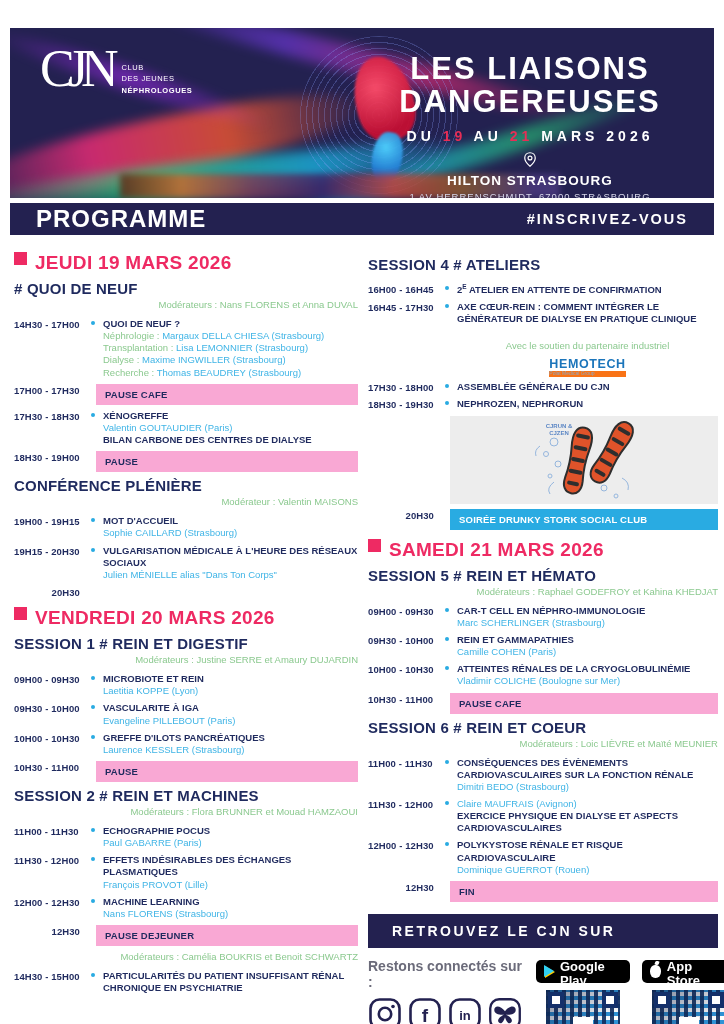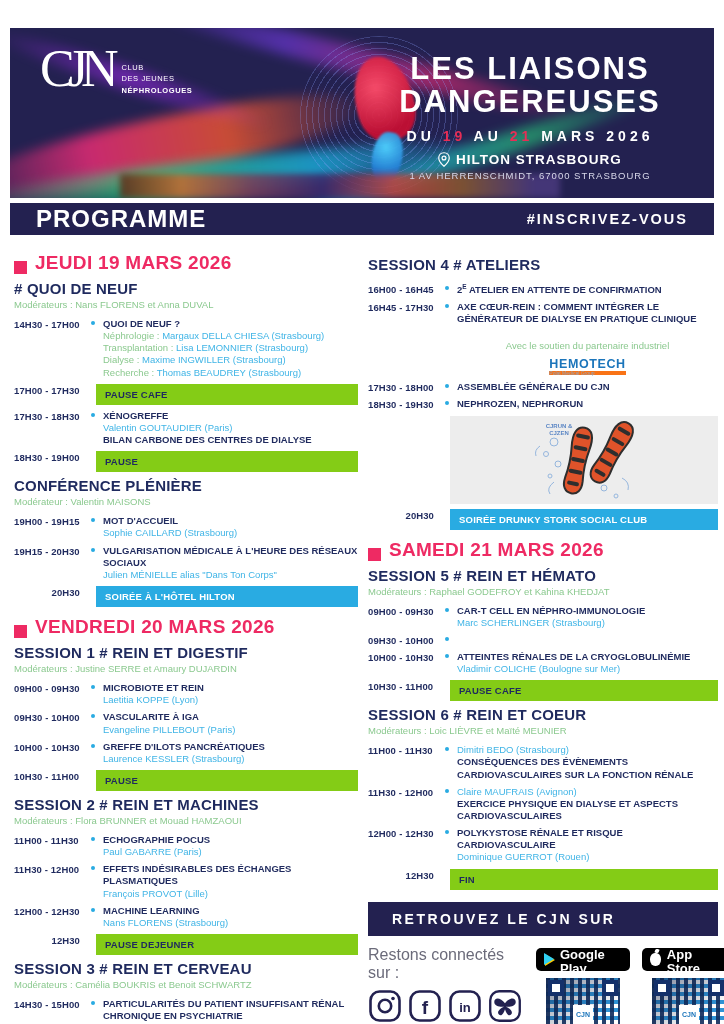--- a/index.html
+++ b/index.html
@@ -36,72 +36,72 @@
   .logo-letters{font-family:"Liberation Serif",serif;font-size:52px;line-height:.9;
                 letter-spacing:-7px;font-weight:400;}
   .logo-club{font-size:7.5px;letter-spacing:.6px;line-height:1.5;margin-top:18px;}
   .logo-club .l3{font-weight:700;}
 
   .title-block{position:absolute;right:14px;top:24px;width:340px;text-align:center;color:#fff;}
   .title{font-size:31px;font-weight:700;letter-spacing:2px;line-height:1.08;}
   .date-line{margin-top:9px;font-size:14px;font-weight:700;letter-spacing:4px;}
   .date-line .red{color:#e62e56;}
   .venue-line{margin-top:8px;font-size:13.5px;font-weight:700;letter-spacing:1px;
-              display:flex;align-items:center;justify-content:center;gap:6px;}
+              display:flex;align-items:center;justify-content:center;gap:6px;flex-direction:column;}
   .address{margin-top:3px;font-size:9.5px;letter-spacing:1px;color:#d8d8ea;}
 
   
   .progbar{position:absolute;left:10px;top:203px;width:704px;height:27px;background:#232150;
            display:flex;align-items:center;justify-content:space-between;padding:16px 26px;box-sizing:border-box;}
   .prog-left{color:#fff;font-size:24px;font-weight:700;letter-spacing:1px;}
   .prog-right{color:#fff;font-size:14.5px;font-weight:700;letter-spacing:2px;}
 
   
   .col{position:absolute;top:252px;}
   #col-left{left:14px;width:344px;}
   #col-right{left:368px;width:350px;}
 
-  .day{display:flex;align-items:flex-end;gap:8px;color:#EE2A63;font-size:19px;font-weight:700;
+  .day{display:flex;align-items:flex-start;gap:8px;color:#EE2A63;font-size:19px;font-weight:700;
        letter-spacing:.3px;margin:9px 0 6px;}
   .col > .day:first-child{margin-top:0;}
   .sq{width:13px;height:13px;background:#EE2A63;flex:none;}
   .sec{color:#1F2A5E;font-size:15px;font-weight:700;letter-spacing:.2px;margin:4px 0 2px;}
   .sec.nomods{margin-bottom:10px;}
-  .mods{color:#8BC98F;font-size:9.5px;margin:0 0 8px;}
+  .mods{color:#8BC98F;font-size:9.5px;margin:0 0 8px;text-align:right;}
 
   .row{display:flex;align-items:flex-start;margin-bottom:5px;}
   .time{flex:0 0 76px;font-size:9.5px;font-weight:700;color:#1F2A5E;padding-top:1px;letter-spacing:.1px;}
   .time.single{text-align:right;padding-right:10px;box-sizing:border-box;}
   .bullet{flex:0 0 13px;padding-top:3px;}
   .bullet i{display:block;width:4px;height:4px;border-radius:50%;background:#29ABE2;margin-left:1px;}
   .content{flex:1;min-width:0;}
   .line{font-size:9.5px;line-height:1.28;}
   .s-title{color:#1F2A5E;font-weight:700;}
   .s-sup{color:#1F2A5E;font-weight:700;font-size:6.5px;vertical-align:super;}
   .s-blue{color:#3FB4E6;}
   .s-green{color:#8BC98F;margin-top:14px;}
   .partnerline{display:flex;align-items:center;gap:6px;white-space:nowrap;flex-direction:column;}
   .hemotech{display:inline-block;line-height:1;}
-  .hemotech b{color:#1B75BB;font-size:12.5px;letter-spacing:.6px;border-bottom:4px solid #f97316;}
+  .hemotech b{color:#1B75BB;font-size:12.5px;letter-spacing:.6px;border-bottom:6px solid #f97316;}
   .hemotech small{display:block;font-size:5px;color:#8fa6c0;margin-top:1px;}
 
-  .bar{flex:1;margin-left:6px;background:#84cc16;color:#1F2A5E;font-weight:700;font-size:9.5px;
+  .bar{flex:1;margin-left:6px;background:#f9a8d4;color:#1F2A5E;font-weight:700;font-size:9.5px;
        padding:5px 9px;letter-spacing:.2px;}
   .bar.event{background:#29ABE2;color:#fff;}
 
   .shoes{flex:1;margin-left:6px;height:88px;background:#EDEDED;position:relative;overflow:hidden;}
   .shoecap{position:absolute;left:92px;top:7px;width:34px;font-size:6px;font-weight:700;
            color:#5C87C5;line-height:1.25;text-align:center;}
 
   
   .fbar{margin:12px 0 10px;background:#232150;color:#fff;font-size:14px;font-weight:700;
         letter-spacing:2.5px;padding:9px 0 9px 24px;}
   .footer-grid{display:flex;gap:10px;}
   .footer-left{width:158px;flex:none;}
-  .connect{font-size:16px;color:#6b6b7a;}
+  .connect{font-size:14px;color:#6b6b7a;font-weight:bold;}
   .social-row{display:flex;gap:6px;margin:7px 0 9px;}
   .social-row svg{display:block;}
   .hashtag{font-size:15px;font-weight:800;color:#232150;letter-spacing:.3px;margin-bottom:7px;}
   .tagline{font-size:9.5px;color:#8a8a96;margin-bottom:2px;}
   .website{font-size:14.5px;font-weight:800;color:#232150;letter-spacing:.2px;cursor:pointer;}
   .footer-right{flex:1;display:flex;justify-content:flex-end;gap:12px;padding-top:2px;}
   .store-col{display:flex;flex-direction:column;align-items:center;gap:7px;}
   .badge{width:94px;height:23px;background:#000;border-radius:5px;color:#fff;
          display:flex;align-items:center;gap:6px;padding:0 8px;box-sizing:border-box;cursor:pointer;}
   .badge .t small{display:block;font-size:5.5px;line-height:1.1;}
@@ -228,21 +228,20 @@
         <span class="bullet">
           <i></i>
         </span>
         <div class="content">
           <div class="line"><span class="s-title">VULGARISATION MÉDICALE À L'HEURE DES RÉSEAUX SOCIAUX</span></div>
           <div class="line"><span class="s-blue">Julien MÉNIELLE alias "Dans Ton Corps"</span></div>
         </div>
       </div>
       <div class="row">
         <span class="time single">20H30</span>
-        <div class="bar event">SOIRÉE À L'HÔTEL HILTON</div>
       </div>
       <div class="day">
         <span class="sq"></span>
         <span>VENDREDI 20 MARS 2026</span>
       </div>
       <div class="sec">SESSION 1 # REIN ET DIGESTIF</div>
       <div class="mods">Modérateurs : Justine SERRE et Amaury DUJARDIN</div>
       <div class="row">
         <span class="time">09H00 - 09H30</span>
         <span class="bullet">
@@ -306,21 +305,20 @@
         </span>
         <div class="content">
           <div class="line"><span class="s-title">MACHINE LEARNING</span></div>
           <div class="line"><span class="s-blue">Nans FLORENS (Strasbourg)</span></div>
         </div>
       </div>
       <div class="row">
         <span class="time single">12H30</span>
         <div class="bar">PAUSE DEJEUNER</div>
       </div>
-      <div class="sec">SESSION 3 # REIN ET CERVEAU</div>
       <div class="mods">Modérateurs : Camélia BOUKRIS et Benoit SCHWARTZ</div>
       <div class="row">
         <span class="time">14H30 - 15H00</span>
         <span class="bullet">
           <i></i>
         </span>
         <div class="content">
           <div class="line"><span class="s-title">PARTICULARITÉS DU PATIENT INSUFFISANT RÉNAL CHRONIQUE EN PSYCHIATRIE</span></div>
         </div>
       </div>
@@ -423,20 +421,24 @@
           <div class="content">
             <div class="line"><span class="s-title">CAR-T CELL EN NÉPHRO-IMMUNOLOGIE</span></div>
             <div class="line"><span class="s-blue">Marc SCHERLINGER (Strasbourg)</span></div>
           </div>
         </div>
         <div class="row">
           <span class="time">09H30 - 10H00</span>
           <span class="bullet">
             <i></i>
           </span>
+          <div class="content">
+            <div class="line"><span class="s-title">REIN ET GAMMAPATHIES</span></div>
+            <div class="line"><span class="s-blue">Camille COHEN (Paris)</span></div>
+          </div>
         </div>
         <div class="row">
           <span class="time">10H00 - 10H30</span>
           <span class="bullet">
             <i></i>
           </span>
           <div class="content">
             <div class="line"><span class="s-title">ATTEINTES RÉNALES DE LA CRYOGLOBULINÉMIE</span></div>
             <div class="line"><span class="s-blue">Vladimir COLICHE (Boulogne sur Mer)</span></div>
           </div>
@@ -446,22 +448,22 @@
           <div class="bar">PAUSE CAFE</div>
         </div>
         <div class="sec">SESSION 6 # REIN ET COEUR</div>
         <div class="mods">Modérateurs : Loic LIÈVRE et Maïté MEUNIER</div>
         <div class="row">
           <span class="time">11H00 - 11H30</span>
           <span class="bullet">
             <i></i>
           </span>
           <div class="content">
+            <div class="line"><span class="s-title">CONSÉQUENCES DES ÉVÈNEMENTS CARDIOVASCULAIRES SUR LA FONCTION RÉNALE</span></div>
             <div class="line"><span class="s-blue">Dimitri BEDO (Strasbourg)</span></div>
-            <div class="line"><span class="s-title">CONSÉQUENCES DES ÉVÈNEMENTS CARDIOVASCULAIRES SUR LA FONCTION RÉNALE</span></div>
           </div>
         </div>
         <div class="row">
           <span class="time">11H30 - 12H00</span>
           <span class="bullet">
             <i></i>
           </span>
           <div class="content">
             <div class="line"><span class="s-blue">Claire MAUFRAIS (Avignon)</span></div>
             <div class="line"><span class="s-title">EXERCICE PHYSIQUE EN DIALYSE ET ASPECTS CARDIOVASCULAIRES</span></div>

